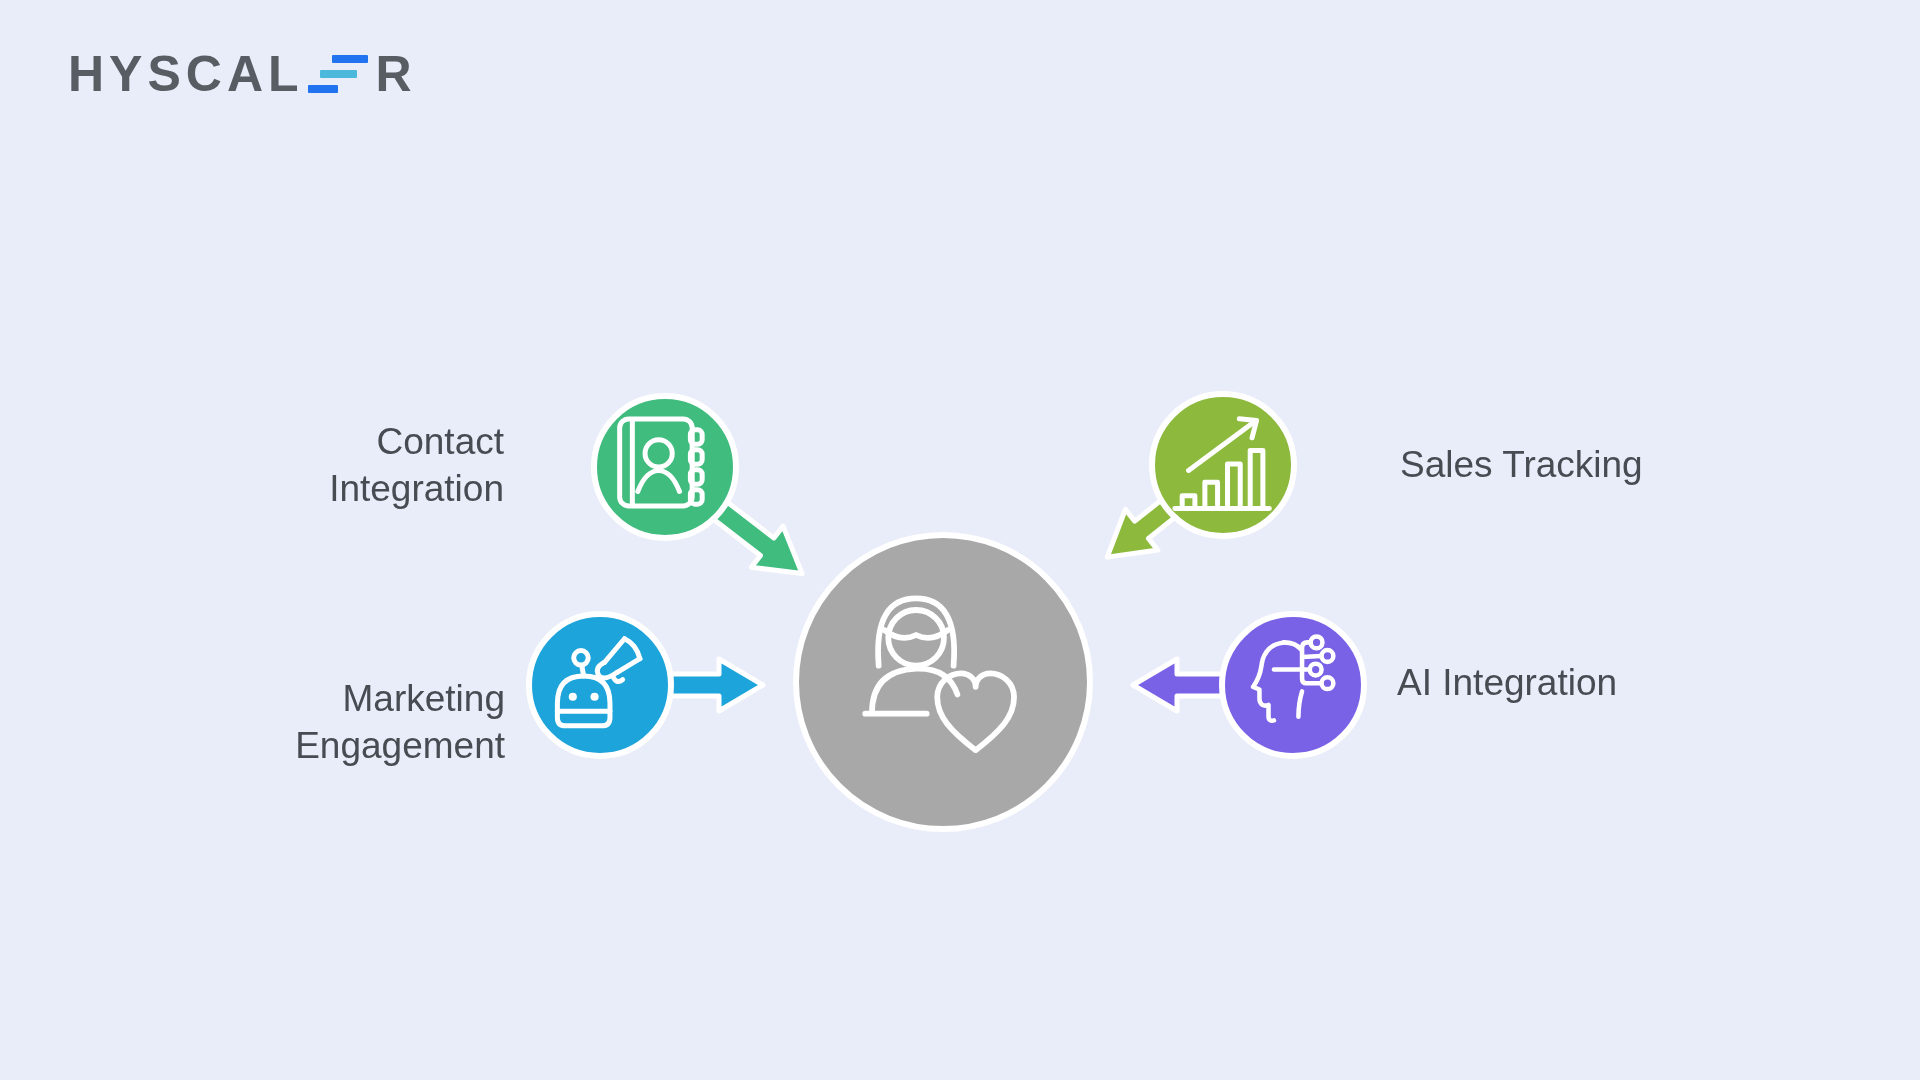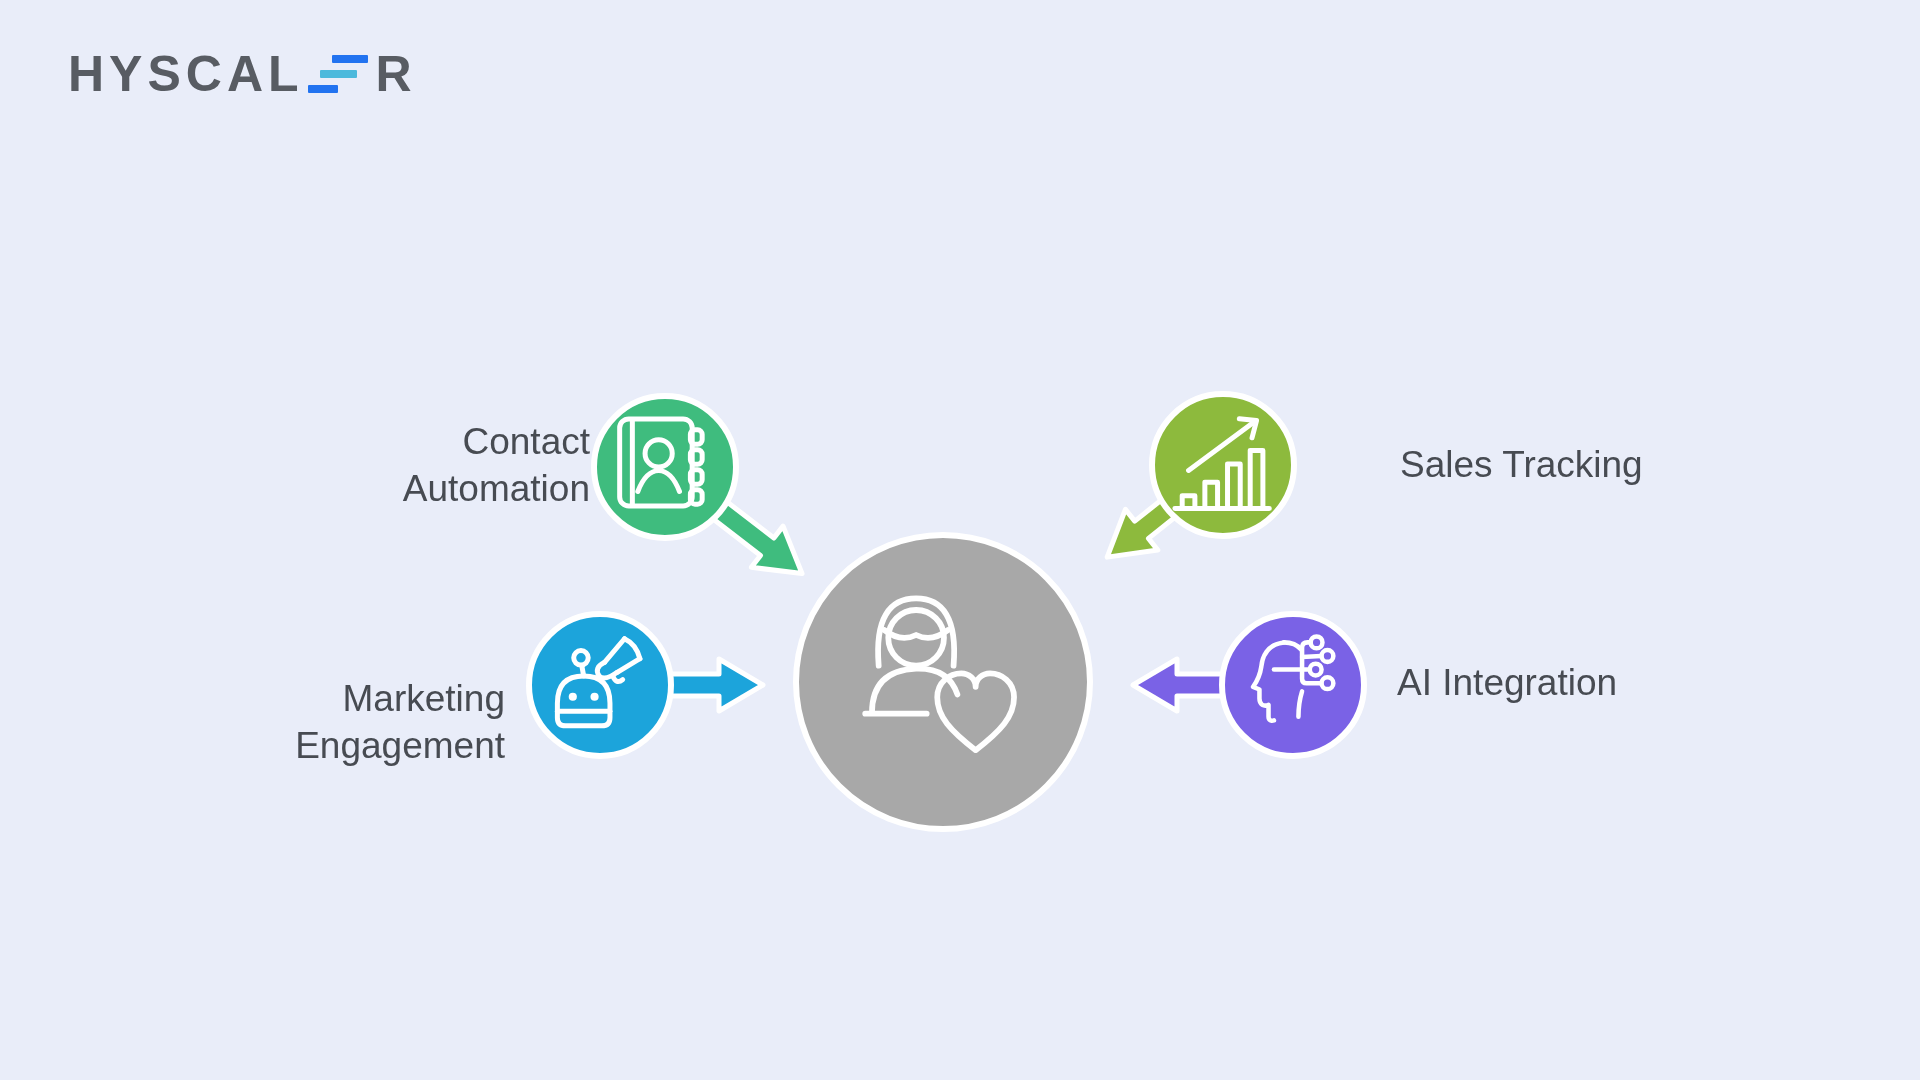--- a/index.html
+++ b/index.html
@@ -26,21 +26,21 @@
   .title{
     position:absolute;left:0;top:240px;width:1890px;margin:0;
     text-align:center;font-size:55px;font-weight:bold;color:#3f434a;letter-spacing:0.5px;
   }
 
   
   .label{
     position:absolute;color:#474b52;font-size:37px;line-height:47px;white-space:nowrap;
   }
   .label.right-al{text-align:right;}
-  .label-contact{right:1342px;top:418px;}
+  .label-contact{right:1428px;top:418px;}
   .label-marketing{right:1427px;top:657px;margin-top:18px;}
   .label-sales{left:1400px;top:441px;}
   .label-ai{left:1397px;top:659px;}
 
   
   .arrow{position:absolute;z-index:1;transform-origin:0px 32px;}
   .arrow svg{display:block;overflow:visible;}
   .arrow-green {left:665px;top:436px;transform:rotate(37.6deg);}
   .arrow-lime  {left:1223px;top:433px;transform:rotate(141.5deg);}
   .arrow-blue  {left:600px;top:653px;}
@@ -180,21 +180,21 @@
         <circle cx="101" cy="28" r="6.5"></circle>
         <circle cx="113" cy="43" r="6.5"></circle>
         <circle cx="100" cy="58" r="6.5"></circle>
         <circle cx="113" cy="73" r="6.5"></circle>
       </g>
     </svg>
   </div>
 
   <div class="label right-al label-contact">
     <div>Contact</div>
-    <div>Automation</div>
+    <div>Integration</div>
   </div>
   <div class="label label-sales">Sales Tracking</div>
   <div class="label right-al label-marketing">
     <div>Marketing</div>
     <div>Engagement</div>
   </div>
   <div class="label label-ai">AI Integration</div>
 
 </div>
 

